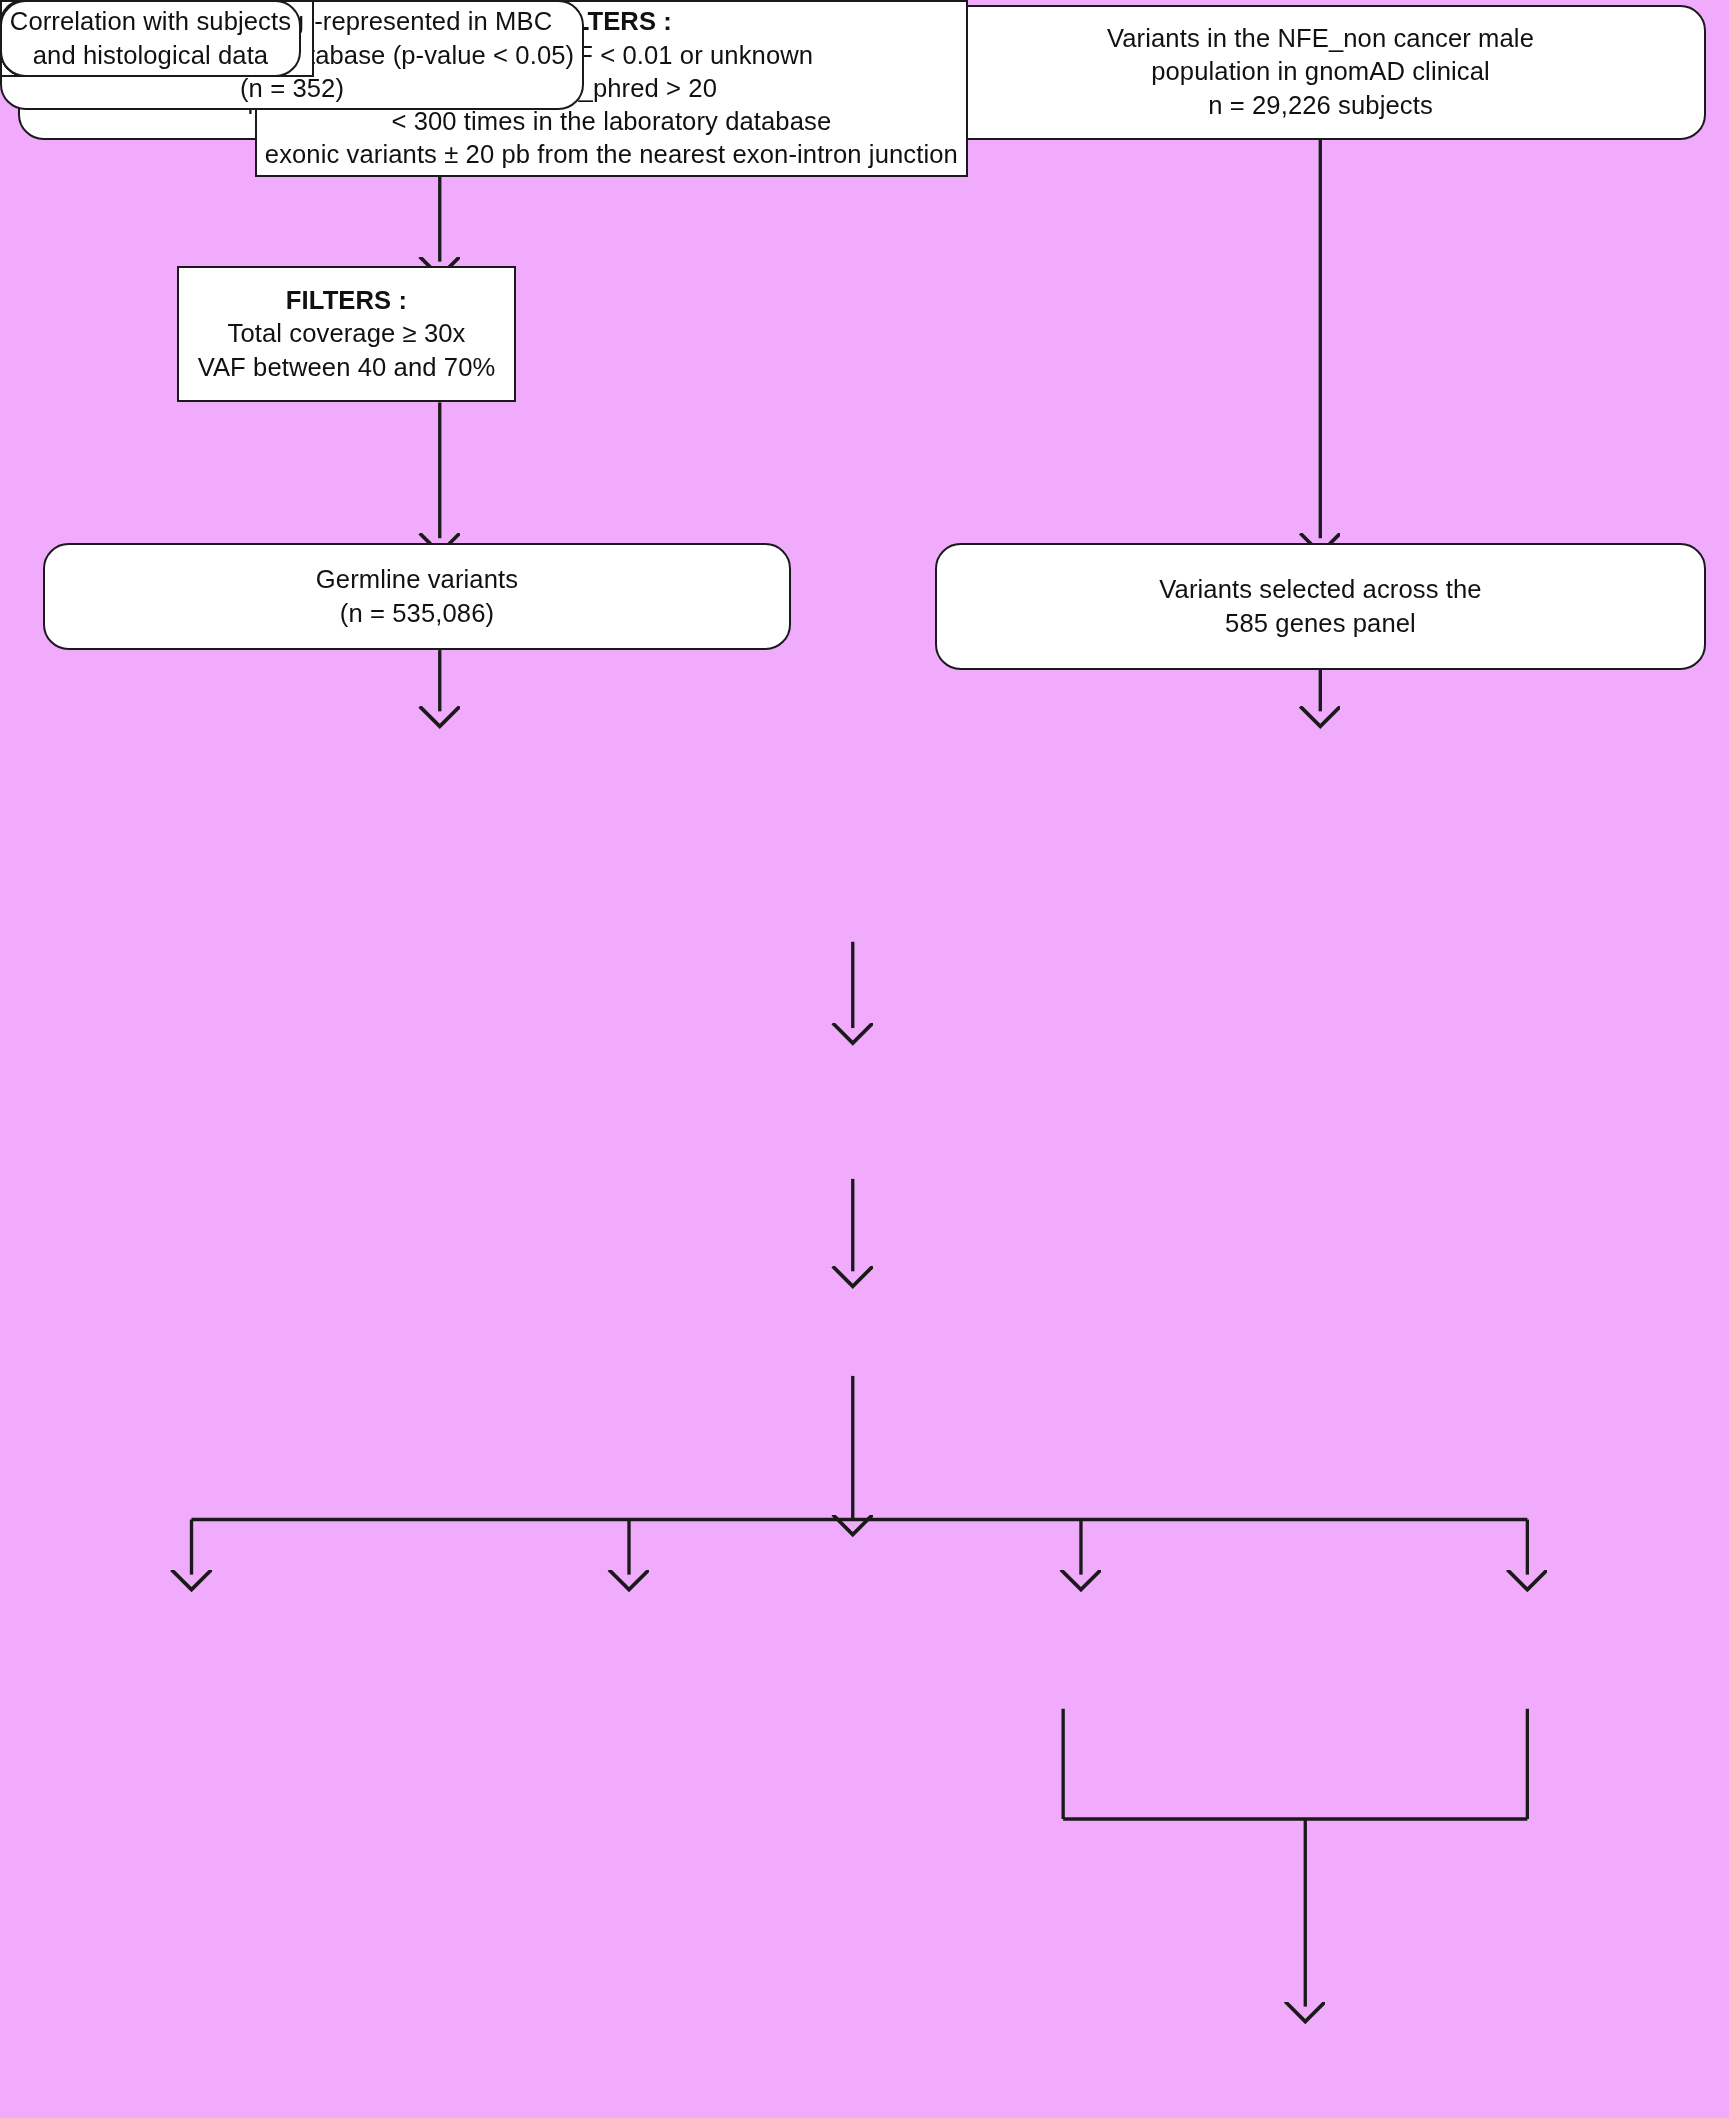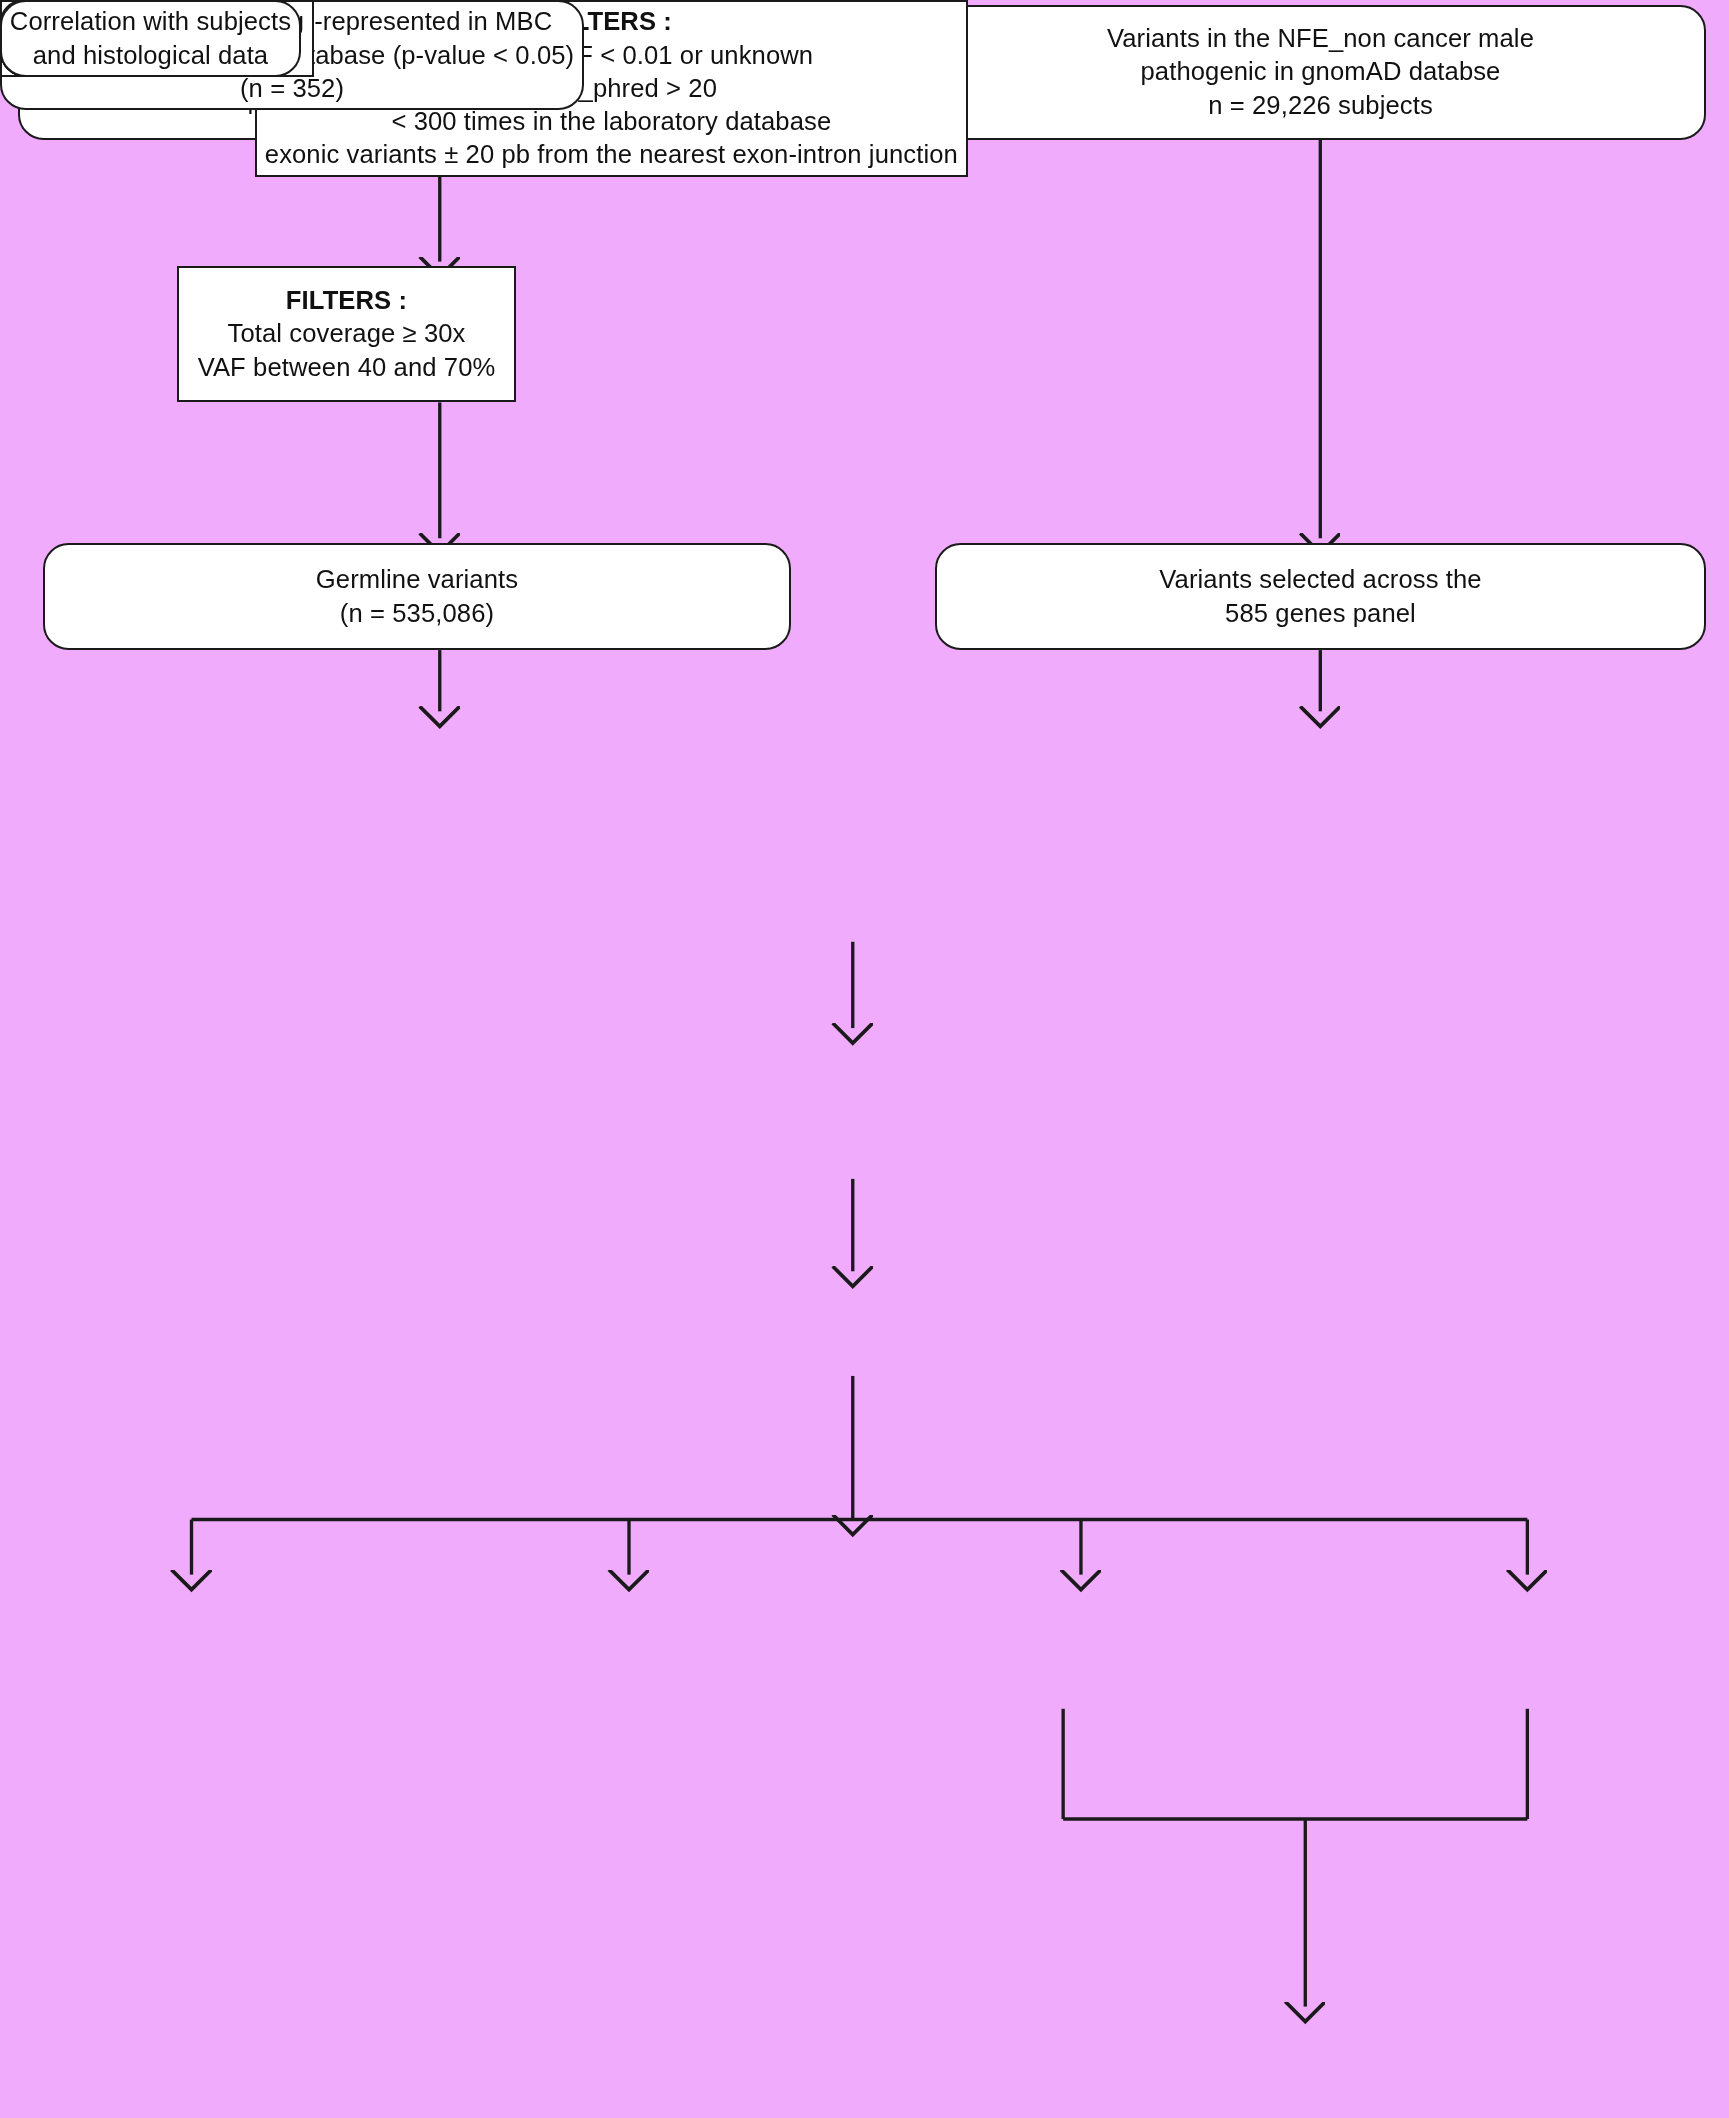--- a/index.html
+++ b/index.html
@@ -43,21 +43,21 @@
   .node.pill    { border-radius: 556px; }
   .node.shaded  { background: #d4d4d4; }
   .node .line { display: block; white-space: nowrap; }
   .node .bold { font-weight: bold; }
 
   
   #n-germline-seq   { left: 18px;   top: 4.5px;    width: 629px; height: 135px; }
   #n-gnomad-pop     { left: 935px; top: 4.5px;    width: 771px; height: 135px; }
   #n-filters-1      { left: 177px;  top: 266px;  width: 339px;  height: 136px; }
   #n-germline-var   { left: 43px;   top: 543px;  width: 748px; height: 107px; }
-  #n-selected-panel { left: 935px; top: 543px;  width: 771px; height: 107px; }
+  #n-selected-panel { left: 935px; top: 543px;  width: 771px; height: 127px; }
   #n-filters-2      { left: 255px;  top": 0;     }
   #n-filters-2      { left: 255px;  top: 716px; width: 1181px; height: 226px; }
   #n-overrep        { left: 476px;  top: 1032px; width: 754px; height: 146px; }
   #n-acmg           { left: 614px; top: 1275px; width: 470px;  height: 100px; }
   #n-benign         { left: 10px;   top: 1579px; width: 363px;  height: 130px; }
   #n-vus            { left: 462px;  top: 1579px; width: 334px;  height: 130px; }
   #n-prob-path      { left: 902px; top: 1579px; width: 359px;  height: 130px; }
   #n-path           { left: 1347px; top: 1579px; width: 361px;  height: 130px; }
   #n-pct-badge      { left: 1349px; top: 1832px; width: 367px;  height: 82px; }
   #n-correlation    { left: 1109px; top: 2011px; width: 390px;  height: 108px;
@@ -110,21 +110,21 @@
   </svg>
 
   <div class="node rounded" id="n-germline-seq">
     <span class="line">Germline sequencing (panel of 585</span>
     <span class="line">genes) of MBC cohort</span>
     <span class="line">n = 85 patients</span>
   </div>
 
   <div class="node rounded" id="n-gnomad-pop">
     <span class="line">Variants in the NFE_non cancer male</span>
-    <span class="line">pathogenic in gnomAD databse</span>
+    <span class="line">population in gnomAD clinical</span>
     <span class="line">n = 29,226 subjects</span>
   </div>
 
   <div class="node rect" id="n-filters-1">
     <span class="line bold">FILTERS :</span>
     <span class="line">Total coverage ≥ 30x</span>
     <span class="line">VAF between 40 and 70%</span>
   </div>
 
   <div class="node rounded" id="n-germline-var">

